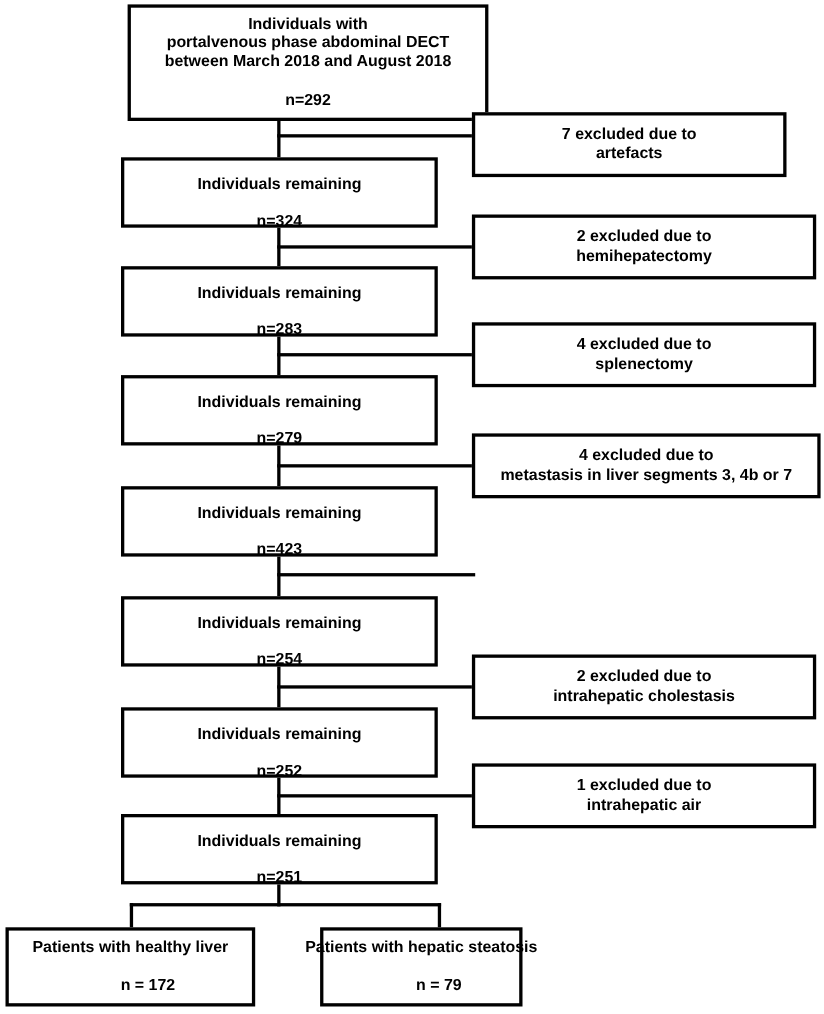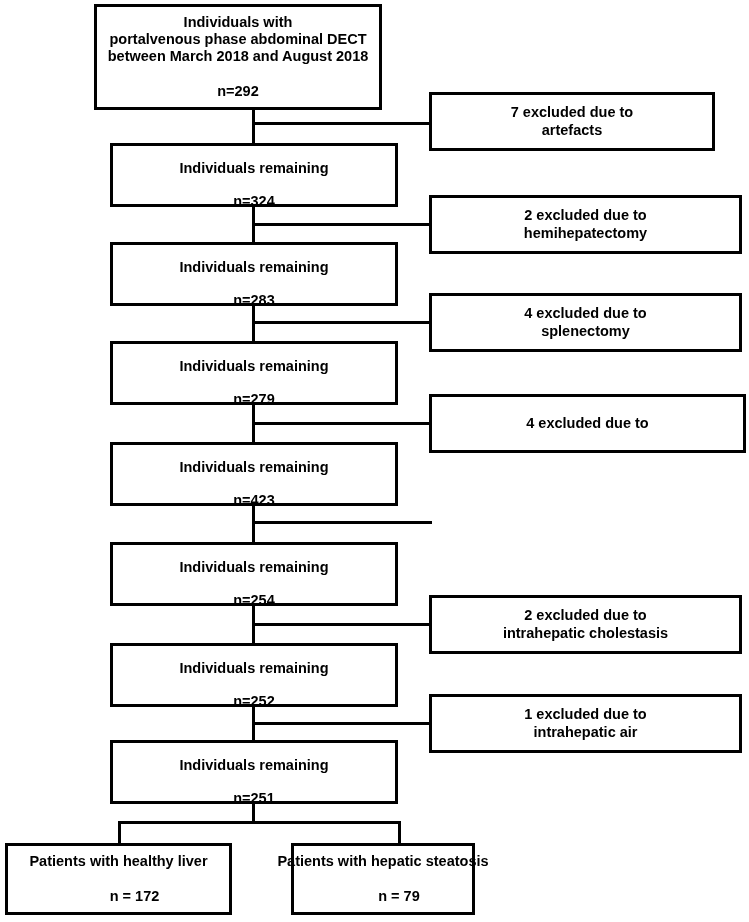--- a/index.html
+++ b/index.html
@@ -82,21 +82,21 @@
     background: #000000;
     height: 3px;
     z-index: 1;
   }
 </style>
 </head>
 <body>
 
 <div id="canvas">
 
-  <div class="box rootbox" style="left:94px; top:4px; width:288px; height:106px;">
+  <div class="box rootbox" style="left:116px; top:4px; width:328px; height:106px;">
     <span class="line">Individuals with</span>
     <span class="line">portalvenous phase abdominal DECT</span>
     <span class="line">between March 2018 and August 2018</span>
     <span class="line nval">n=292</span>
   </div>
 
   <div class="box mainbox" style="left:110px; top:143px; width:288px; height:64px;">
     <span class="line title">Individuals remaining</span>
     <span class="line nval">n=324</span>
   </div>
@@ -124,37 +124,38 @@
   <div class="box mainbox" style="left:110px; top:643px; width:288px; height:64px;">
     <span class="line title">Individuals remaining</span>
     <span class="line nval">n=252</span>
   </div>
 
   <div class="box mainbox" style="left:110px; top:740px; width:288px; height:64px;">
     <span class="line title">Individuals remaining</span>
     <span class="line nval">n=251</span>
   </div>
 
-  <div class="box exclbox" style="left:429px; top:92px; width:286px; height:59px;">
+  <div class="box exclbox" style="left:429px; top:102px; width:286px; height:59px;">
     <span class="line">7 excluded due to</span>
     <span class="line">artefacts</span>
   </div>
 
   <div class="box exclbox" style="left:429px; top:195px; width:313px; height:59px;">
     <span class="line">2 excluded due to</span>
     <span class="line">hemihepatectomy</span>
   </div>
 
   <div class="box exclbox" style="left:429px; top:293px; width:313px; height:59px;">
     <span class="line">4 excluded due to</span>
     <span class="line">splenectomy</span>
   </div>
 
   <div class="box exclbox" style="left:429px; top:394px; width:317px; height:59px;">
     <span class="line">4 excluded due to</span>
+    <span class="line">metastasis in liver segments 3, 4b or 7</span>
   </div>
 
 
   <div class="box exclbox" style="left:429px; top:595px; width:313px; height:59px;">
     <span class="line">2 excluded due to</span>
     <span class="line">intrahepatic cholestasis</span>
   </div>
 
   <div class="box exclbox" style="left:429px; top:694px; width:313px; height:59px;">
     <span class="line">1 excluded due to</span>

